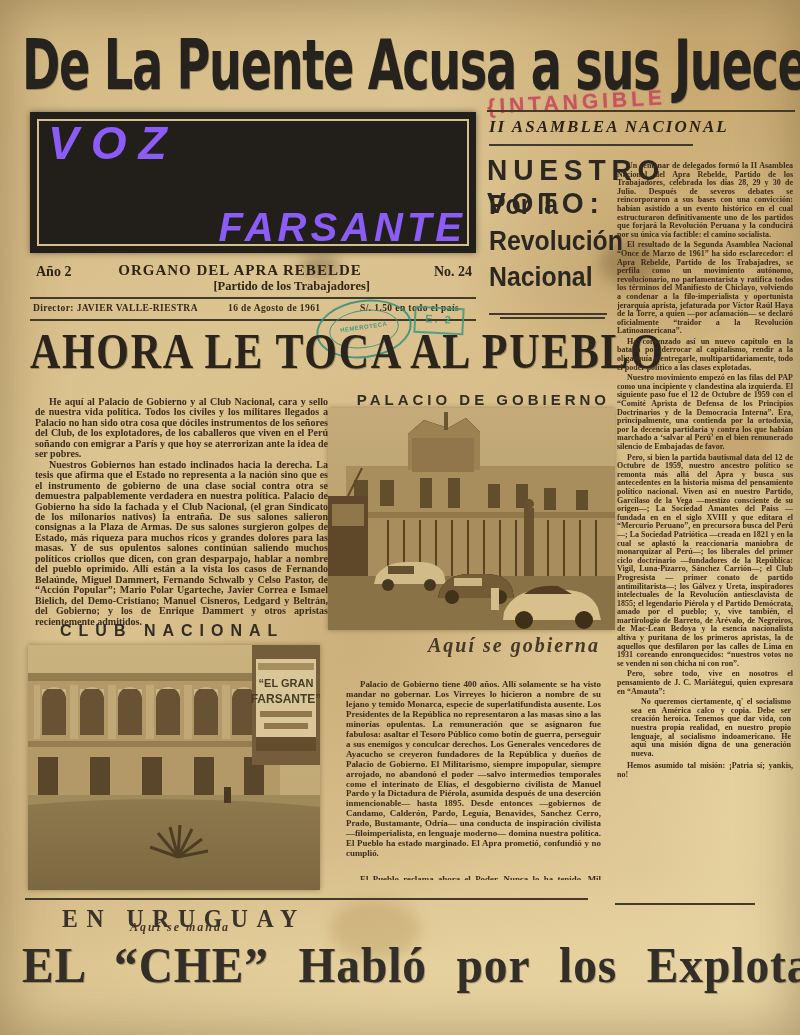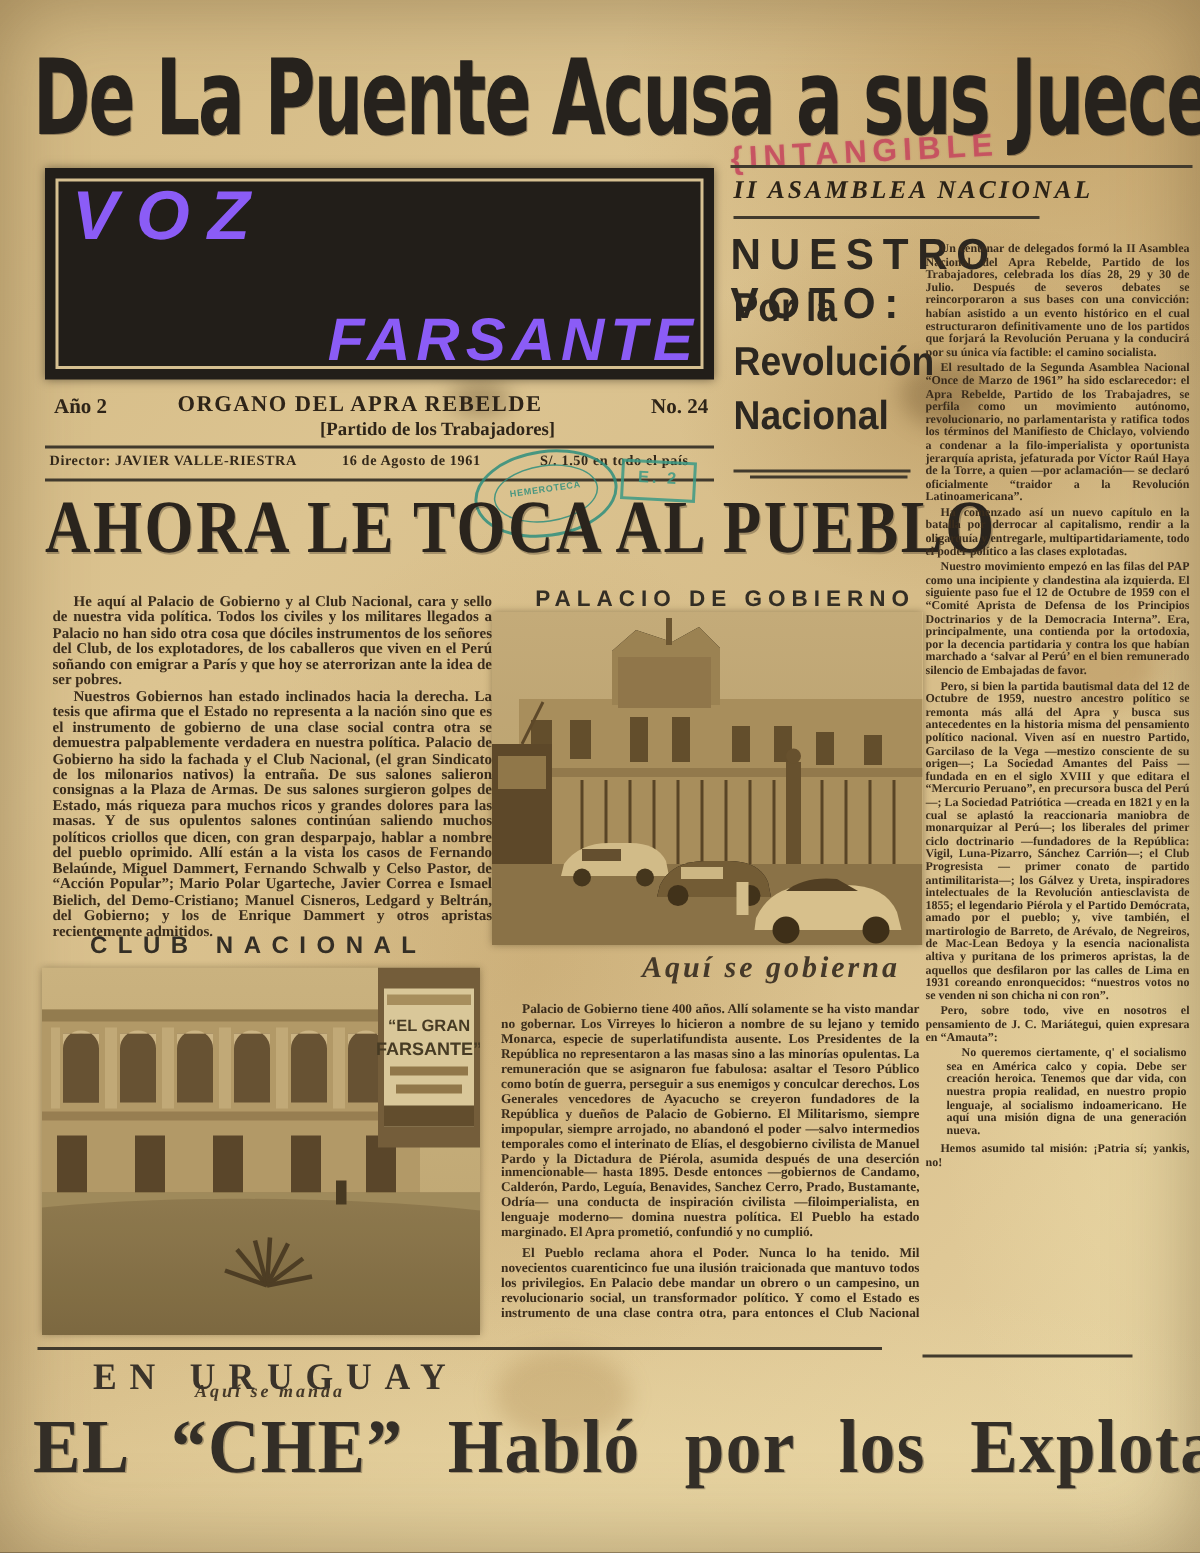--- a/index.html
+++ b/index.html
@@ -103,21 +103,21 @@
   
   .photo{position:absolute;box-shadow:0 0 5px rgba(60,44,20,.4);}
   #palacio-photo{left:328px;top:408px;}
   #club-photo{left:28px;top:645px;}
 
   
   #mid-article{
     left:330px;top:664px;width:287px;height:216px;overflow:hidden;
     font-size:8.9px;line-height:9.95px;font-weight:bold;text-align:justify;color:#3a2c1c;
   }
-  #mid-article p{margin:4px;text-indent:14px;}
+  #mid-article p{margin:16px;text-indent:14px;}
 
   
   #bottom-rule-left{left:25px;top:898px;width:563px;height:1.5px;}
   #bottom-kicker{
     left:62px;top:905px;font-weight:bold;font-size:25px;letter-spacing:9px;color:#3a332a;
     transform:scaleX(.95);transform-origin:left top;
   }
   #bottom-headline{
     left:22px;top:936px;white-space:nowrap;font-weight:bold;font-size:51px;letter-spacing:1px;
     word-spacing:18px;color:#332e27;transform:scaleX(.93);transform-origin:left top;

